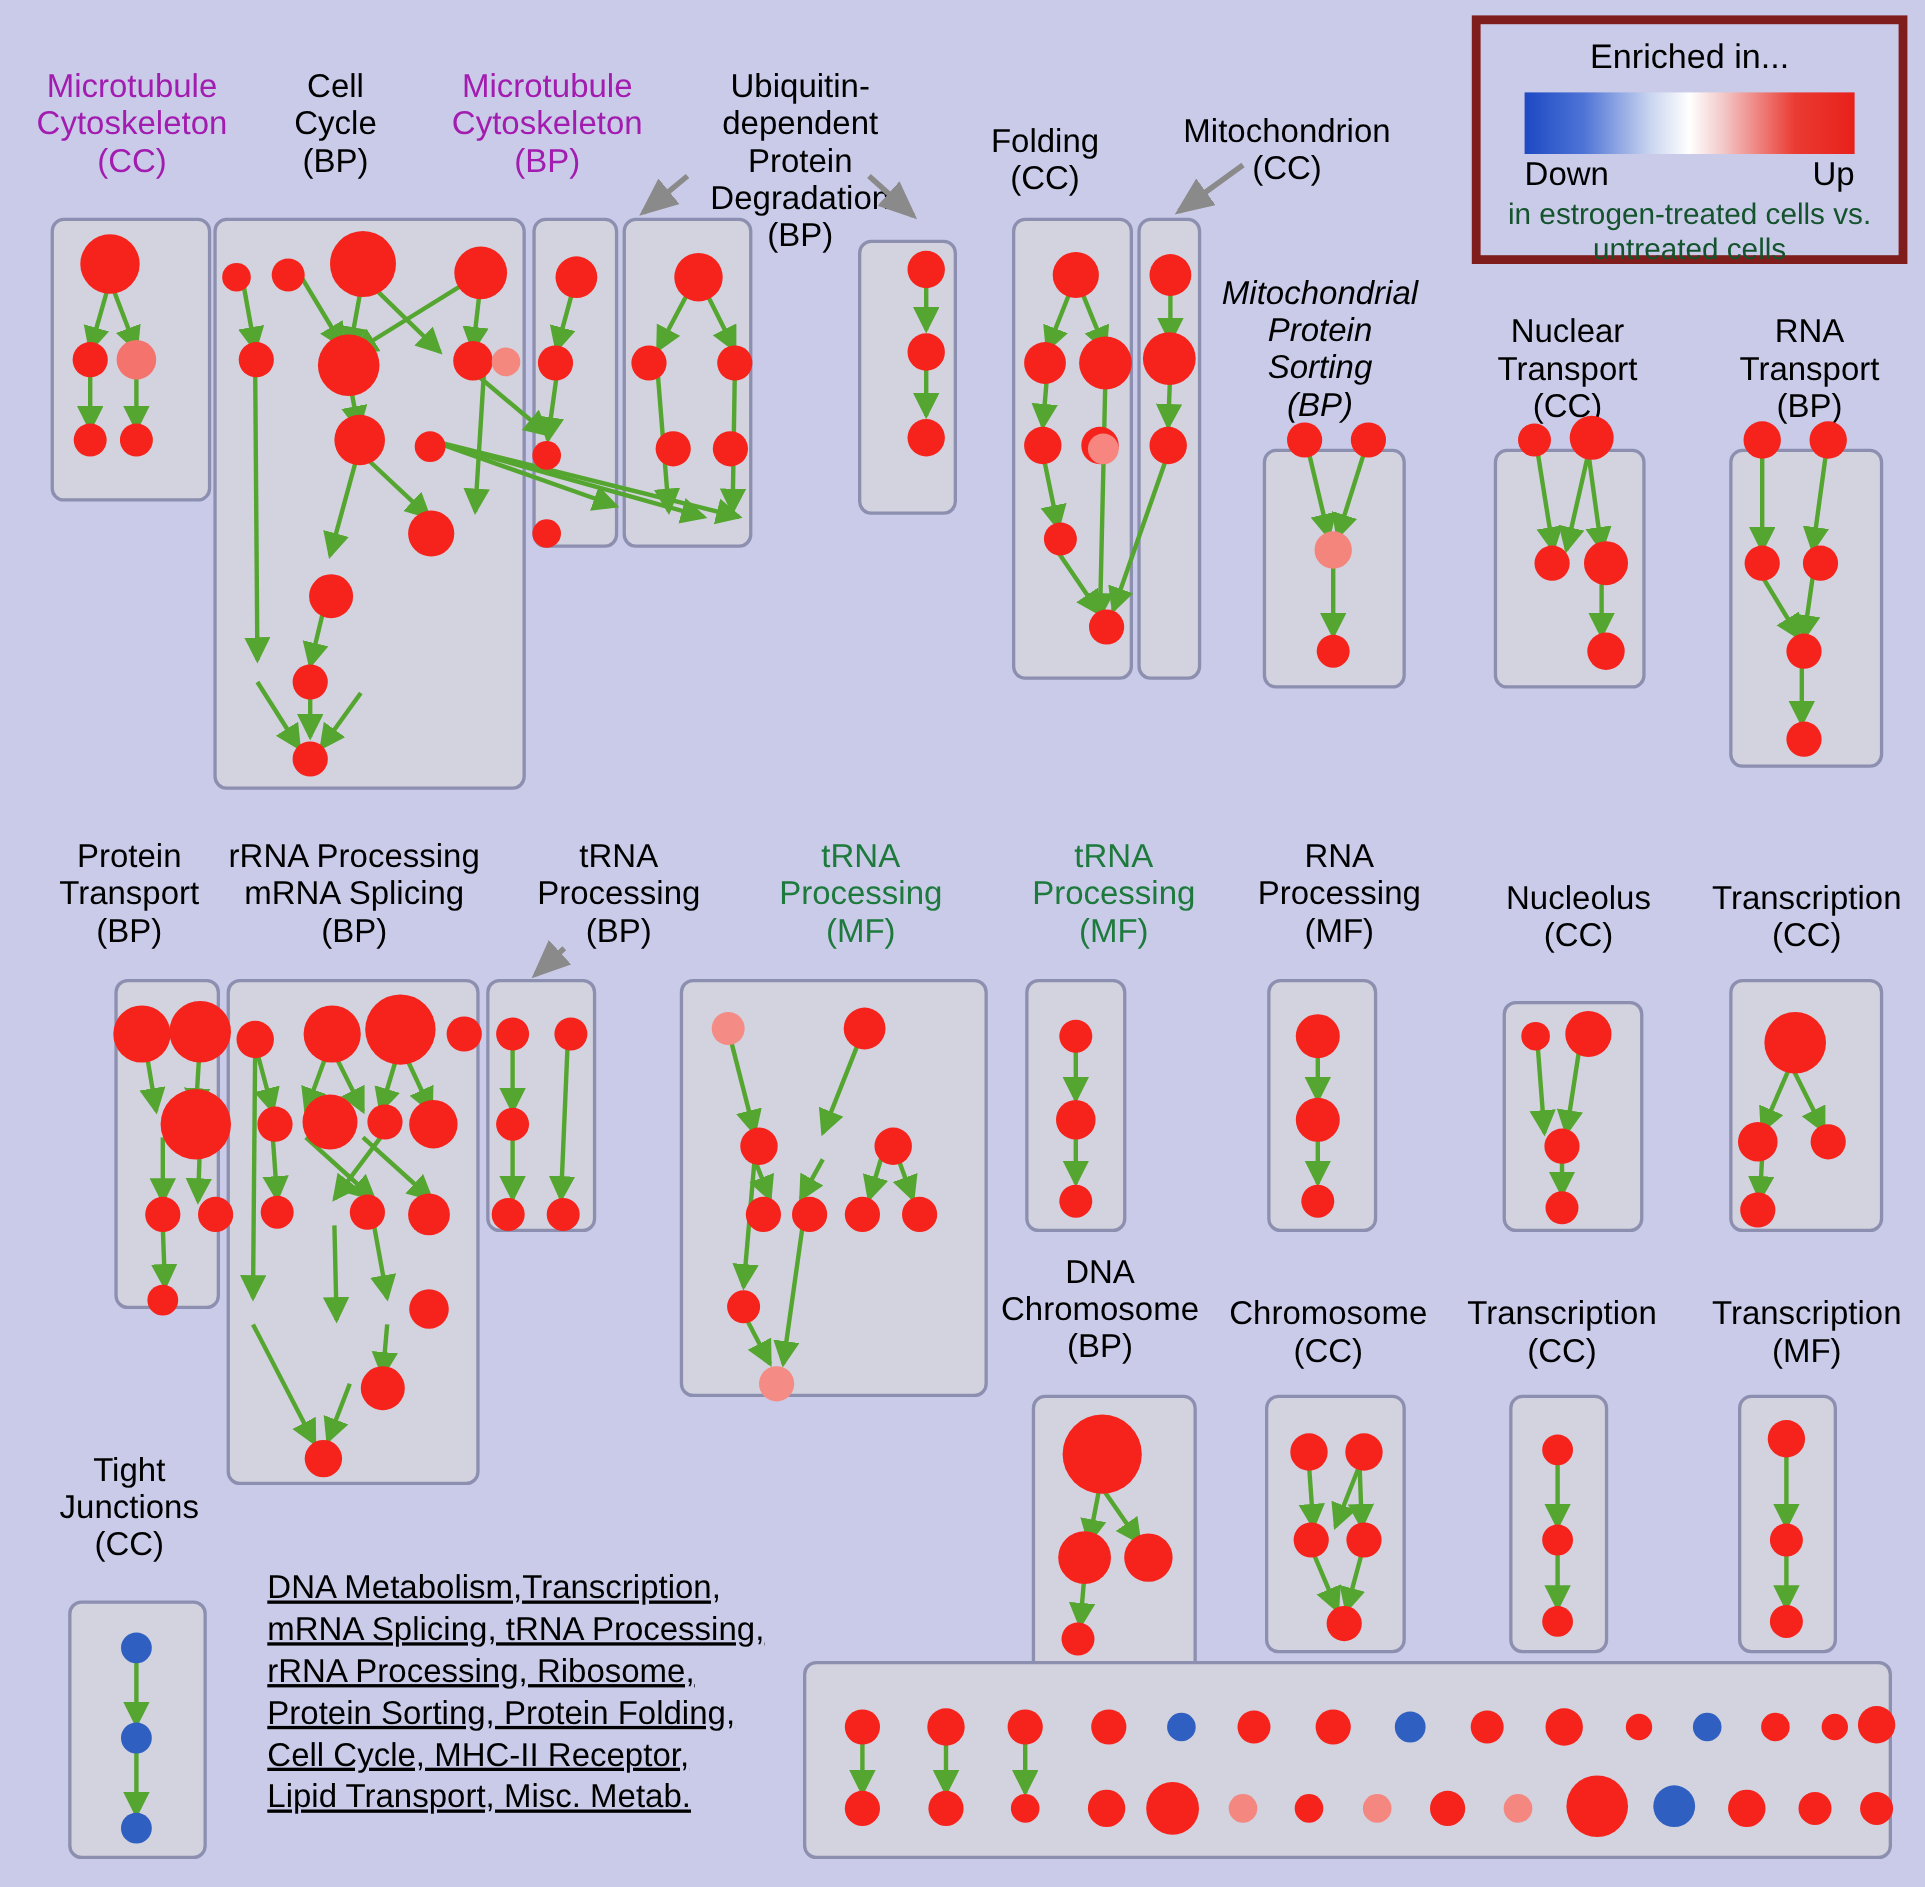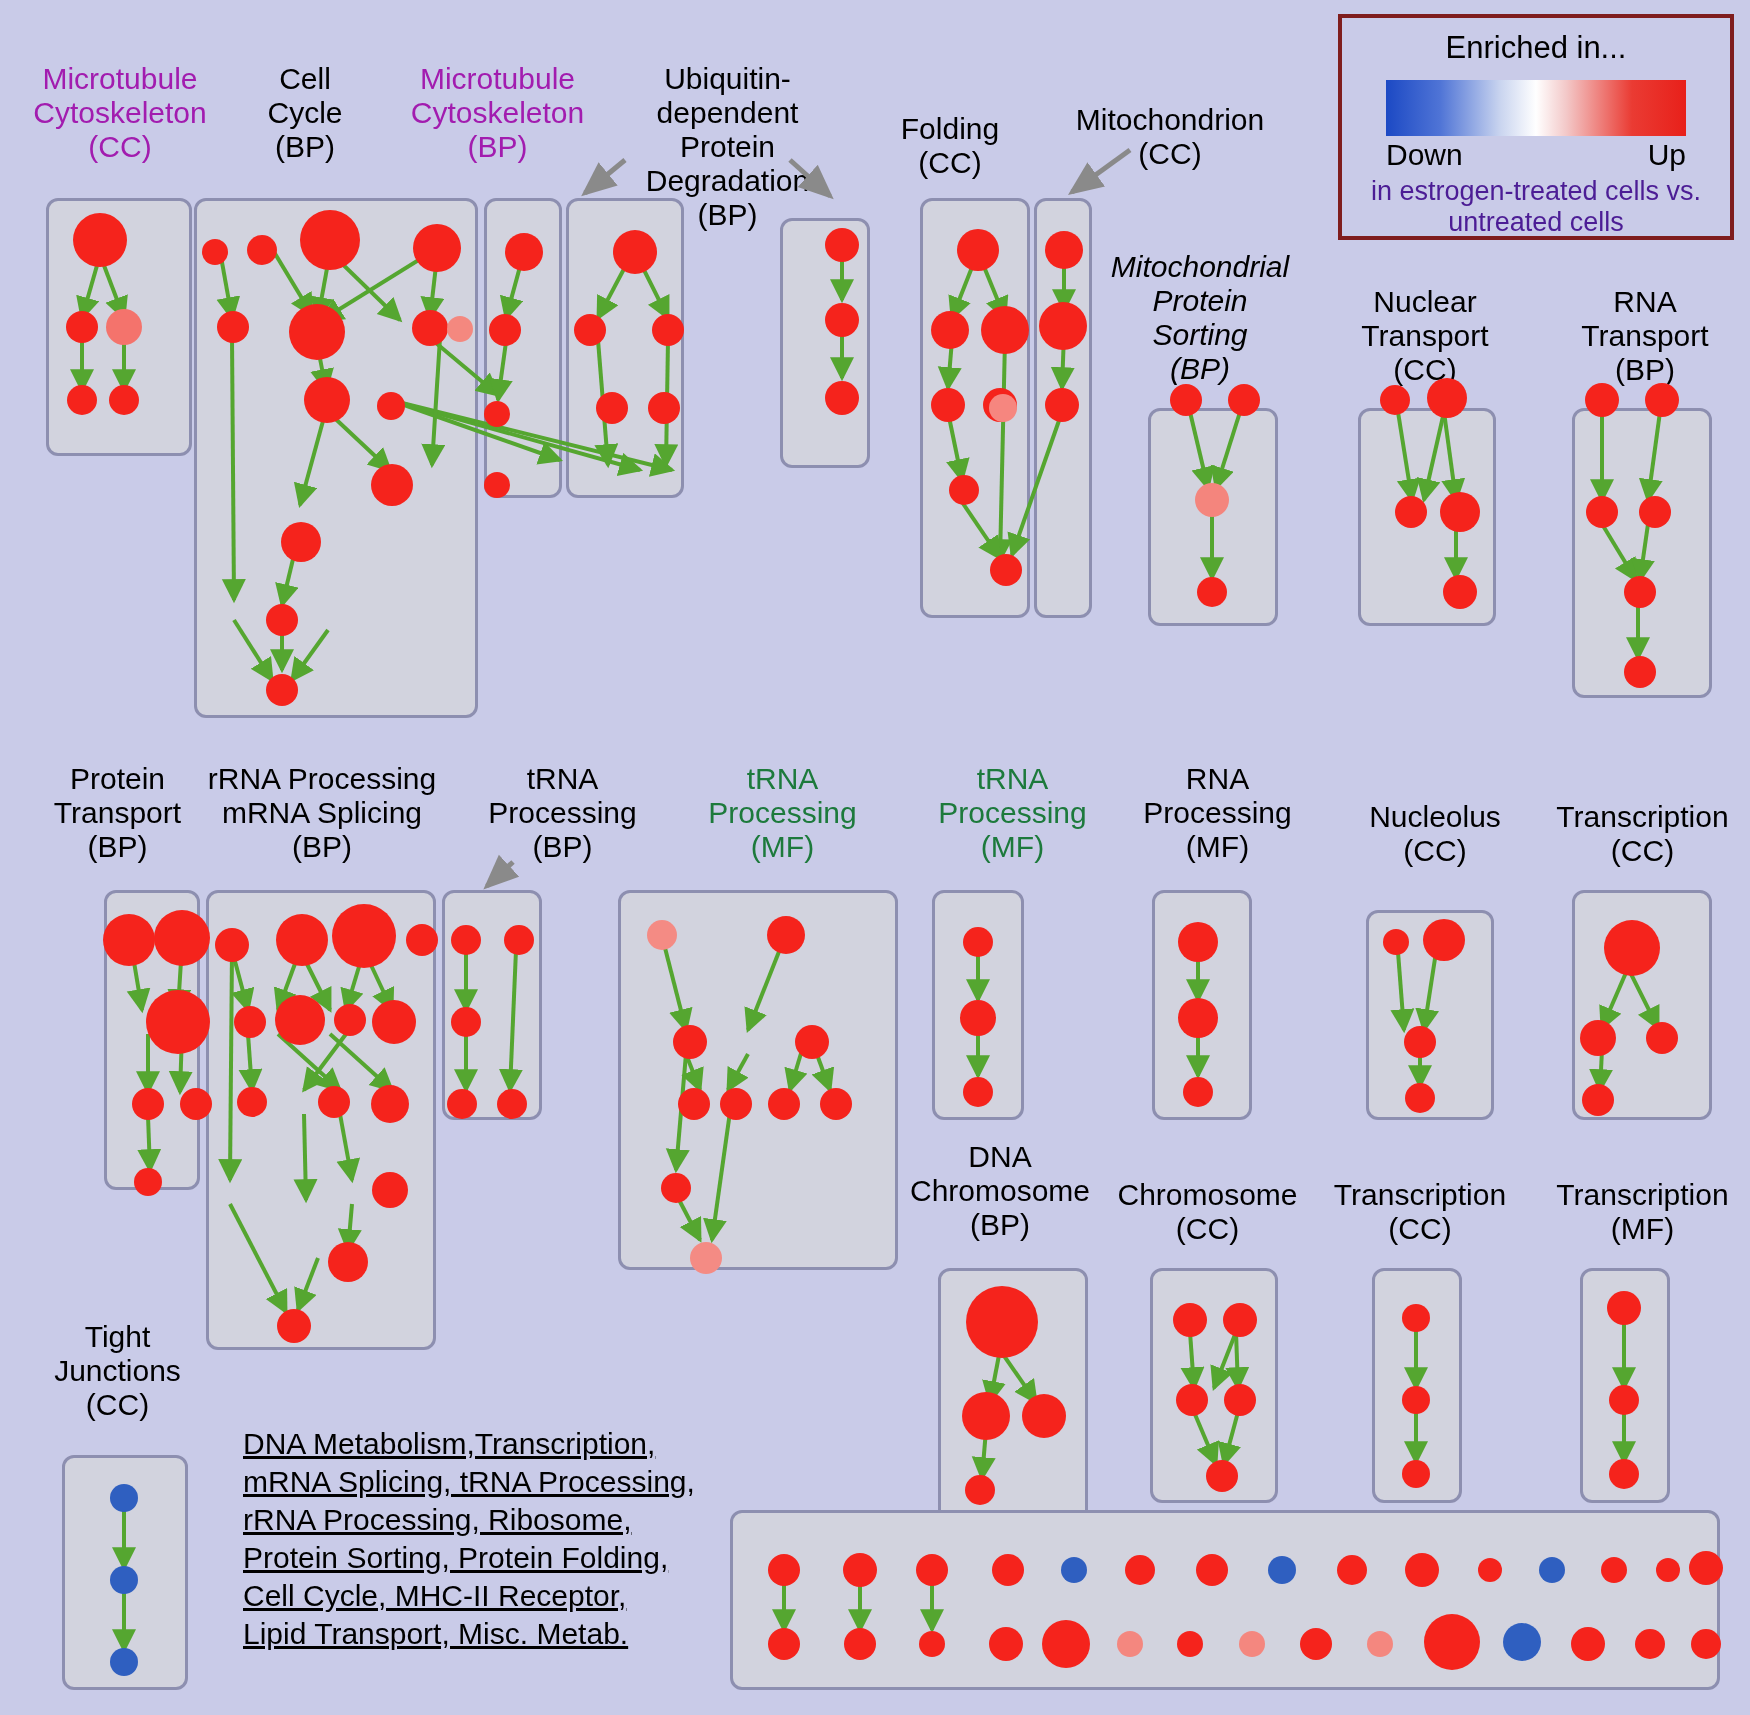--- a/index.html
+++ b/index.html
@@ -25,42 +25,42 @@
   .panel{
     position:absolute;
     background:#d2d3de;
     border:3px solid #8d8fb0;
     border-radius:12px;
     box-sizing:border-box;
   }
   .legend{
     position:absolute;
     background:#c9cbe8;
-    border:4px solid #7f1d1d;
+    border:8px solid #7f1d1d;
     box-sizing:border-box;
   }
   .legend-title{
     text-align:center;
     font-size:31px;
     margin-top:12px;
     color:#000;
   }
   .legend-bar{
     margin:14px auto 0 auto;
     height:56px;
     width:300px;
     background:linear-gradient(to right,#1c49c4 0%,#4f74d6 18%,#c9d4ef 38%,#ffffff 50%,#f3c9c9 60%,#ea3b33 82%,#e8201a 100%);
   }
   .legend-ends{
     display:flex;justify-content:space-between;
     width:300px;margin:2px auto 0 auto;
     font-size:30px;color:#000;
   }
   .legend-sub{
-    text-align:center;font-size:27px;line-height:31px;color:#4c1d95;margin-top:4px;
+    text-align:center;font-size:27px;line-height:31px;color:#14532d;margin-top:4px;
   }
   .blk{
     position:absolute;
     font-size:30px;line-height:38px;color:#000;
     white-space:pre-line;
   }
 </style>
 </head>
 <body>
 

